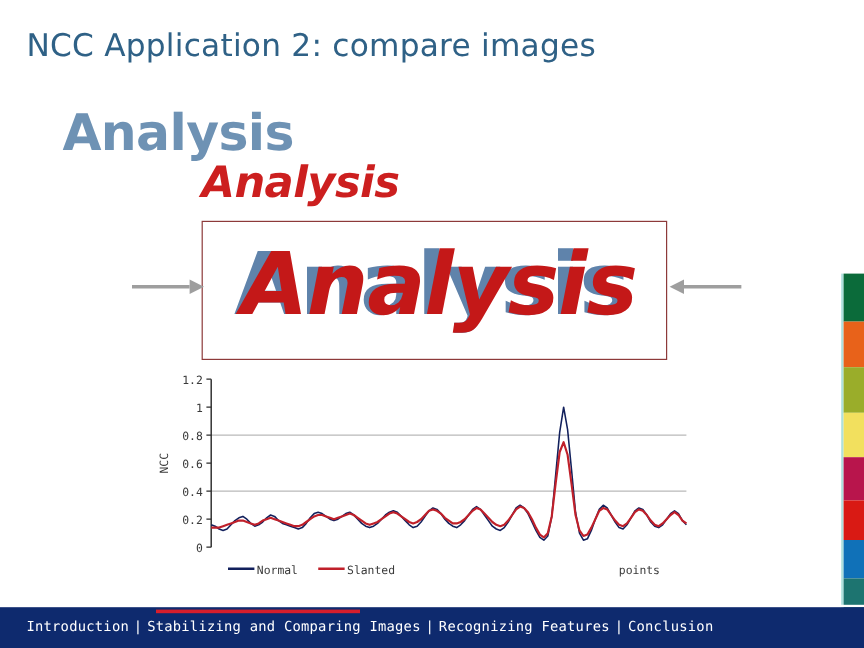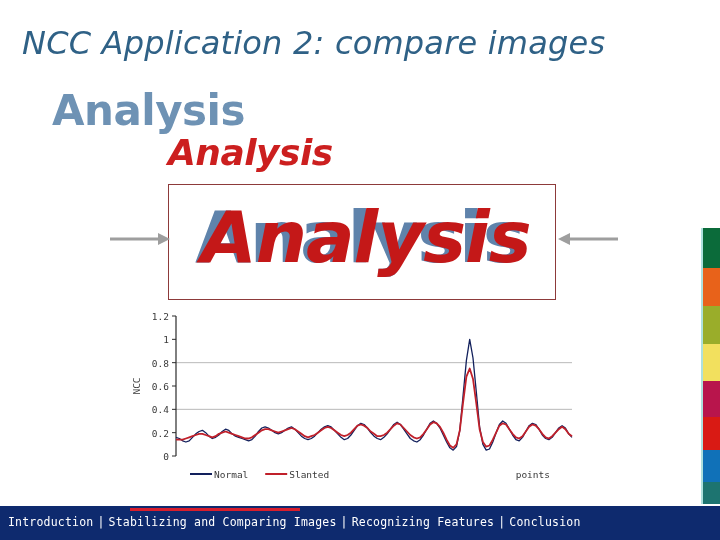--- a/index.html
+++ b/index.html
@@ -14,26 +14,25 @@
     overflow: hidden;
     font-family: "DejaVu Sans", sans-serif;
   }
 
   
   #slide-title {
     position: absolute;
     left: 22px;
     top: 24px;
     font-family: "DejaVu Sans", sans-serif;
-    font-size: 32px;
+    font-size: 26px;
     font-weight: 400;
     color: #2f6186;
     letter-spacing: 0.2px;
     white-space: nowrap;
-    font-style: italic;
   }
 
   
   #word-normal {
     position: absolute;
     left: 52px;
     top: 90px;
     font-family: "DejaVu Sans", sans-serif;
     font-size: 42px;
     font-weight: 600;
@@ -129,21 +128,21 @@
   #footer-bar {
     position: absolute;
     left: 0;
     bottom: 0;
     width: 720px;
     height: 34px;
     background: #0e2a6e;
   }
   #footer-nav {
     position: absolute;
-    left: 8px;
+    left: 22px;
     top: 9px;
     font-family: "DejaVu Sans Mono", monospace;
     font-size: 11.5px;
     color: #ffffff;
     white-space: nowrap;
     letter-spacing: 0.2px;
   }
   #footer-nav .sep { padding: 0 4px; }
   #footer-underline {
     position: absolute;

